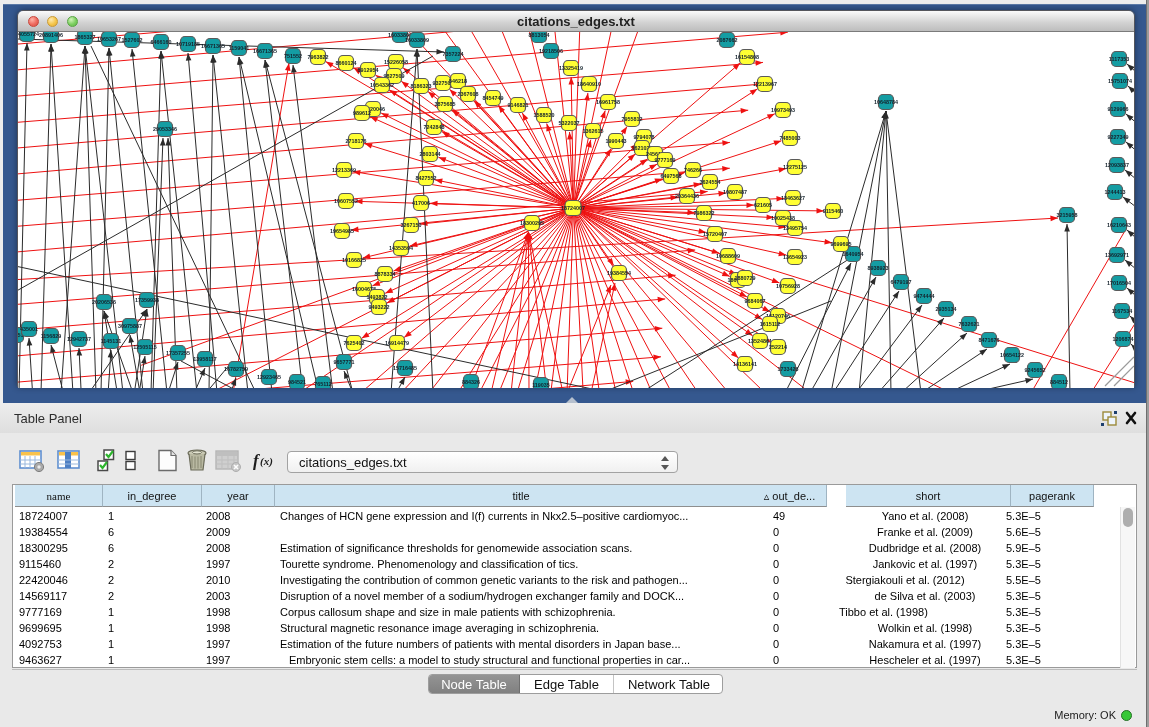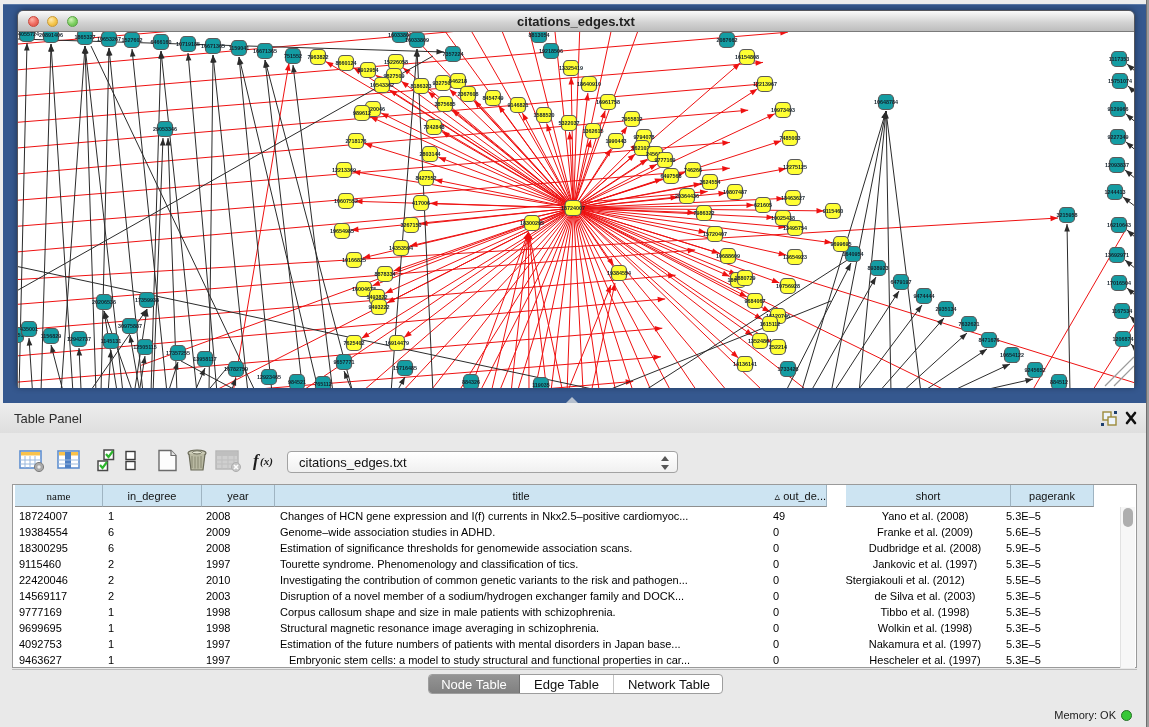--- a/index.html
+++ b/index.html
@@ -745,37 +745,36 @@
 <div class="ddown">citations_edges.txt
 <svg width="14" height="16" viewBox="0 0 14 16" style="position:absolute;right:5px;top:3px" xmlns="http://www.w3.org/2000/svg">
 <polygon points="7,1 11,6 3,6" fill="#555"></polygon>
       <polygon points="7,15 11,10 3,10" fill="#555"></polygon>
     </svg></div>
 <div class="tablebox">
     <div class="thead" style="left:2px;width:88px;font-family:Liberation Serif, serif;">name</div>
     <div class="thead" style="left:90px;width:99px;">in_degree</div>
     <div class="thead" style="left:189px;width:73px;">year</div>
     <div class="thead" style="left:262px;width:493px;">title</div>
-    <div class="thead" style="left:736px;width:78px;text-align:right;padding-left:4px;">▵ out_de...</div>
+    <div class="thead" style="left:736px;width:78px;text-align:center;padding-left:4px;">▵ out_de...</div>
     <div class="thead" style="left:833px;width:165px;">short</div>
     <div class="thead" style="left:998px;width:83px;">pagerank</div>
     <div class="trow" style="left:6px;top:23px;width:1110px">
       <span style="position:absolute;left:0px">18724007</span>
       <span style="position:absolute;left:89px">1</span>
       <span style="position:absolute;left:187px">2008</span>
       <span style="position:absolute;left:261px">Changes of HCN gene expression and I(f) currents in Nkx2.5–positive cardiomyoc...</span>
       <span style="position:absolute;left:754px">49</span>
       <span style="position:absolute;left:820px;width:172px;text-align:center">Yano et al. (2008)</span>
       <span style="position:absolute;left:987px">5.3E–5</span>
     </div>
     <div class="trow" style="left:6px;top:39px;width:1110px">
       <span style="position:absolute;left:0px">19384554</span>
       <span style="position:absolute;left:89px">6</span>
       <span style="position:absolute;left:187px">2009</span>
-      <span style="position:absolute;left:261px">Genome–wide association studies in ADHD.</span>
       <span style="position:absolute;left:754px">0</span>
       <span style="position:absolute;left:820px;width:172px;text-align:center">Franke et al. (2009)</span>
       <span style="position:absolute;left:987px">5.6E–5</span>
     </div>
     <div class="trow" style="left:6px;top:55px;width:1110px">
       <span style="position:absolute;left:0px">18300295</span>
       <span style="position:absolute;left:89px">6</span>
       <span style="position:absolute;left:187px">2008</span>
       <span style="position:absolute;left:261px">Estimation of significance thresholds for genomewide association scans.</span>
       <span style="position:absolute;left:754px">0</span>
@@ -808,21 +807,21 @@
       <span style="position:absolute;left:754px">0</span>
       <span style="position:absolute;left:820px;width:172px;text-align:center">de Silva et al. (2003)</span>
       <span style="position:absolute;left:987px">5.3E–5</span>
     </div>
     <div class="trow" style="left:6px;top:119px;width:1110px">
       <span style="position:absolute;left:0px">9777169</span>
       <span style="position:absolute;left:89px">1</span>
       <span style="position:absolute;left:187px">1998</span>
       <span style="position:absolute;left:261px">Corpus callosum shape and size in male patients with schizophrenia.</span>
       <span style="position:absolute;left:754px">0</span>
-      <span style="position:absolute;left:820px;width:172px;text-align:center">Tibbo et al. (1998)</span>
+      <span style="position:absolute;left:820px;width:172px;text-align:left">Tibbo et al. (1998)</span>
       <span style="position:absolute;left:987px">5.3E–5</span>
     </div>
     <div class="trow" style="left:6px;top:135px;width:1110px">
       <span style="position:absolute;left:0px">9699695</span>
       <span style="position:absolute;left:89px">1</span>
       <span style="position:absolute;left:187px">1998</span>
       <span style="position:absolute;left:261px">Structural magnetic resonance image averaging in schizophrenia.</span>
       <span style="position:absolute;left:754px">0</span>
       <span style="position:absolute;left:820px;width:172px;text-align:center">Wolkin et al. (1998)</span>
       <span style="position:absolute;left:987px">5.3E–5</span>

